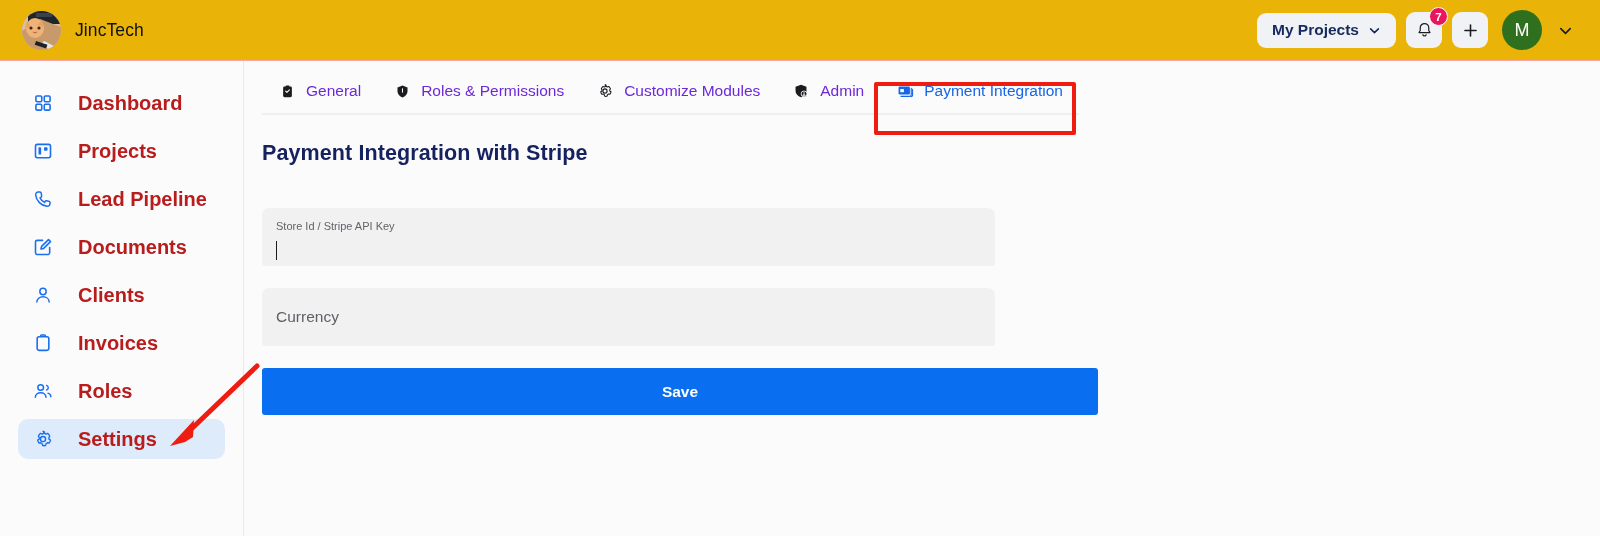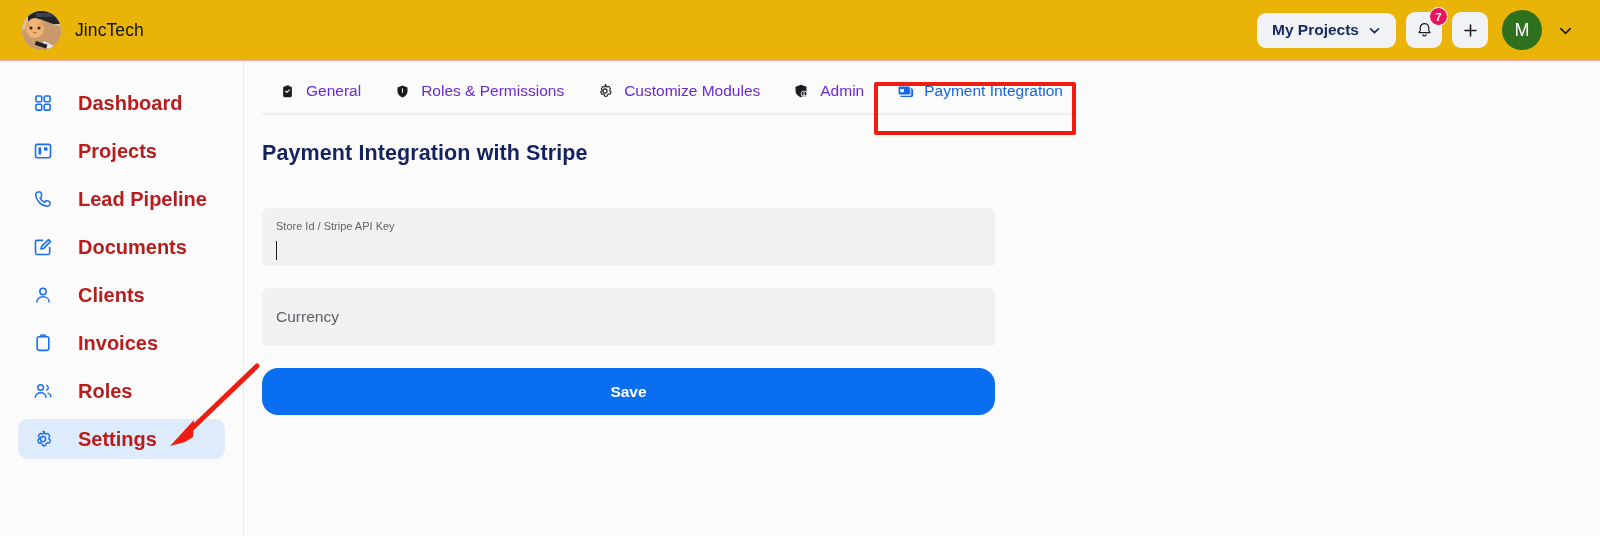--- a/index.html
+++ b/index.html
@@ -95,21 +95,21 @@
   }
   .field.filled { height: 58px; }
   .field.plain { height: 58px; display: flex; align-items: center; padding-top: 0; }
   .field-label { font-size: 11px; color: #636368; line-height: 1; }
   .field-caret {
     display: inline-block; width: 1px; height: 19px; background: #1b1c20;
     margin-top: 9px; vertical-align: top;
   }
   .field-placeholder { font-size: 15.5px; color: #5f6066; }
   .save-btn {
-    width: 733px; height: 47px; border-radius: 16px; background: #0a6ef1;
+    width: 836px; height: 47px; border-radius: 3px; background: #0a6ef1;
     color: #fff; font-size: 15.5px; font-weight: 700;
     display: flex; align-items: center; justify-content: center;
   }
 
   
   .anno-box {
     position: absolute; border: 4px solid #ee1c11;
     pointer-events: none;
   }
   .anno-arrow { position: absolute; pointer-events: none; }

